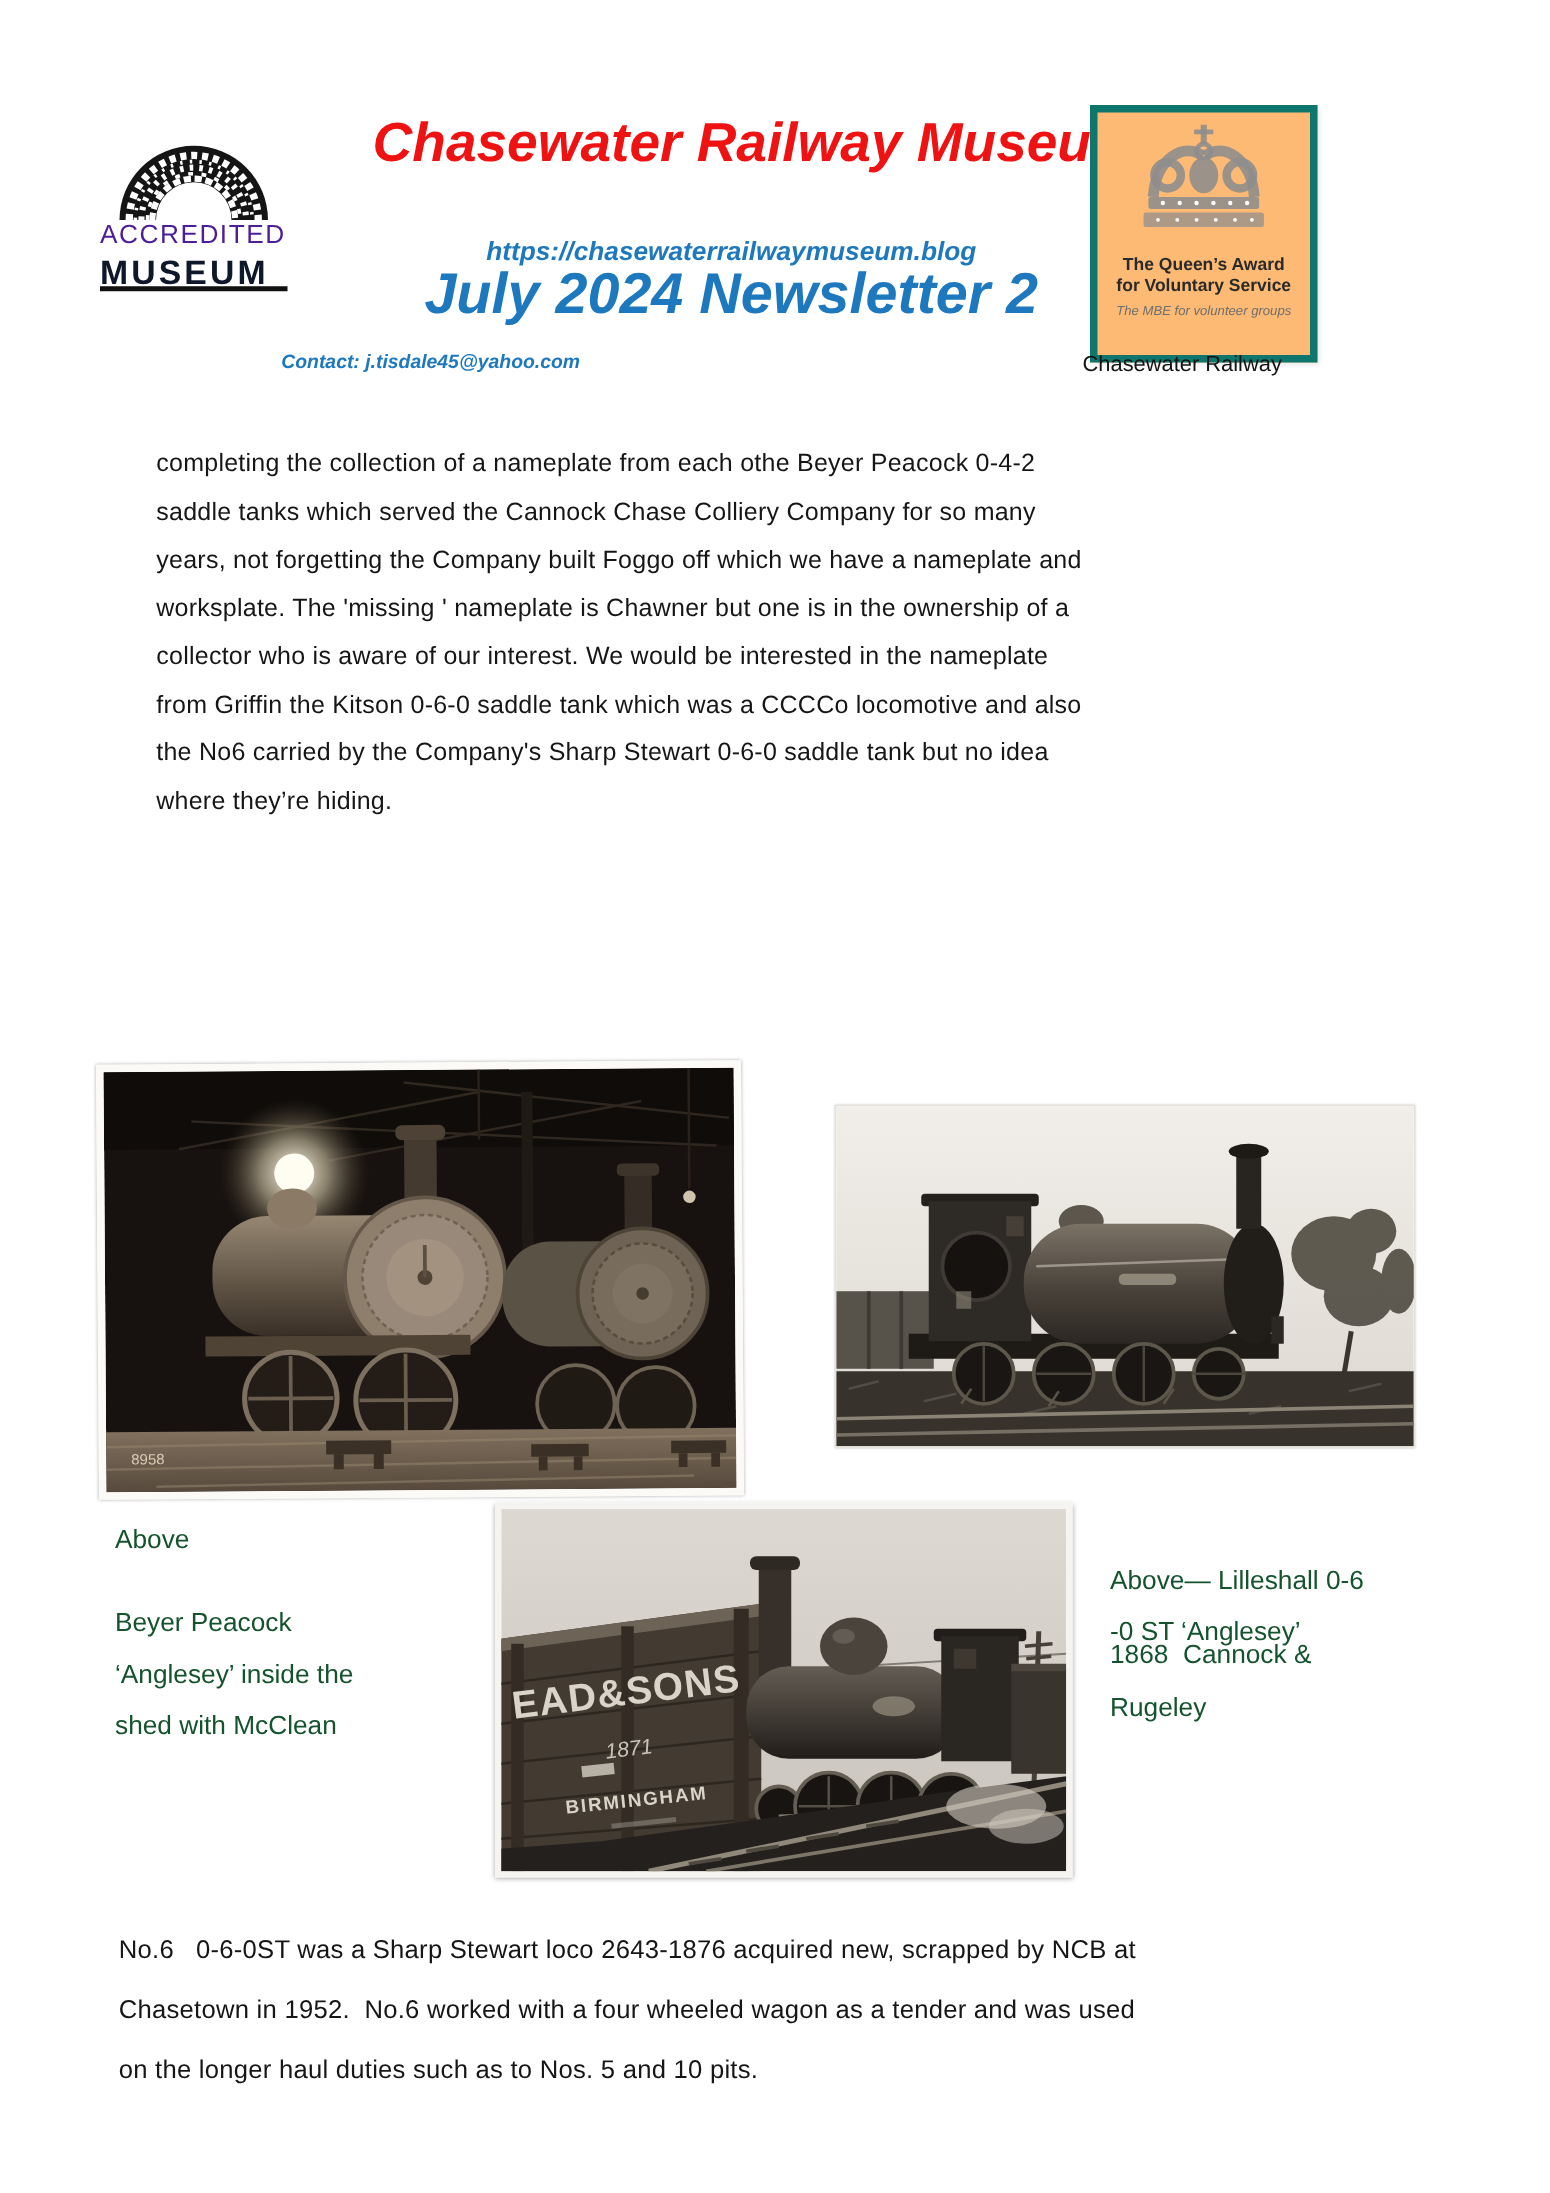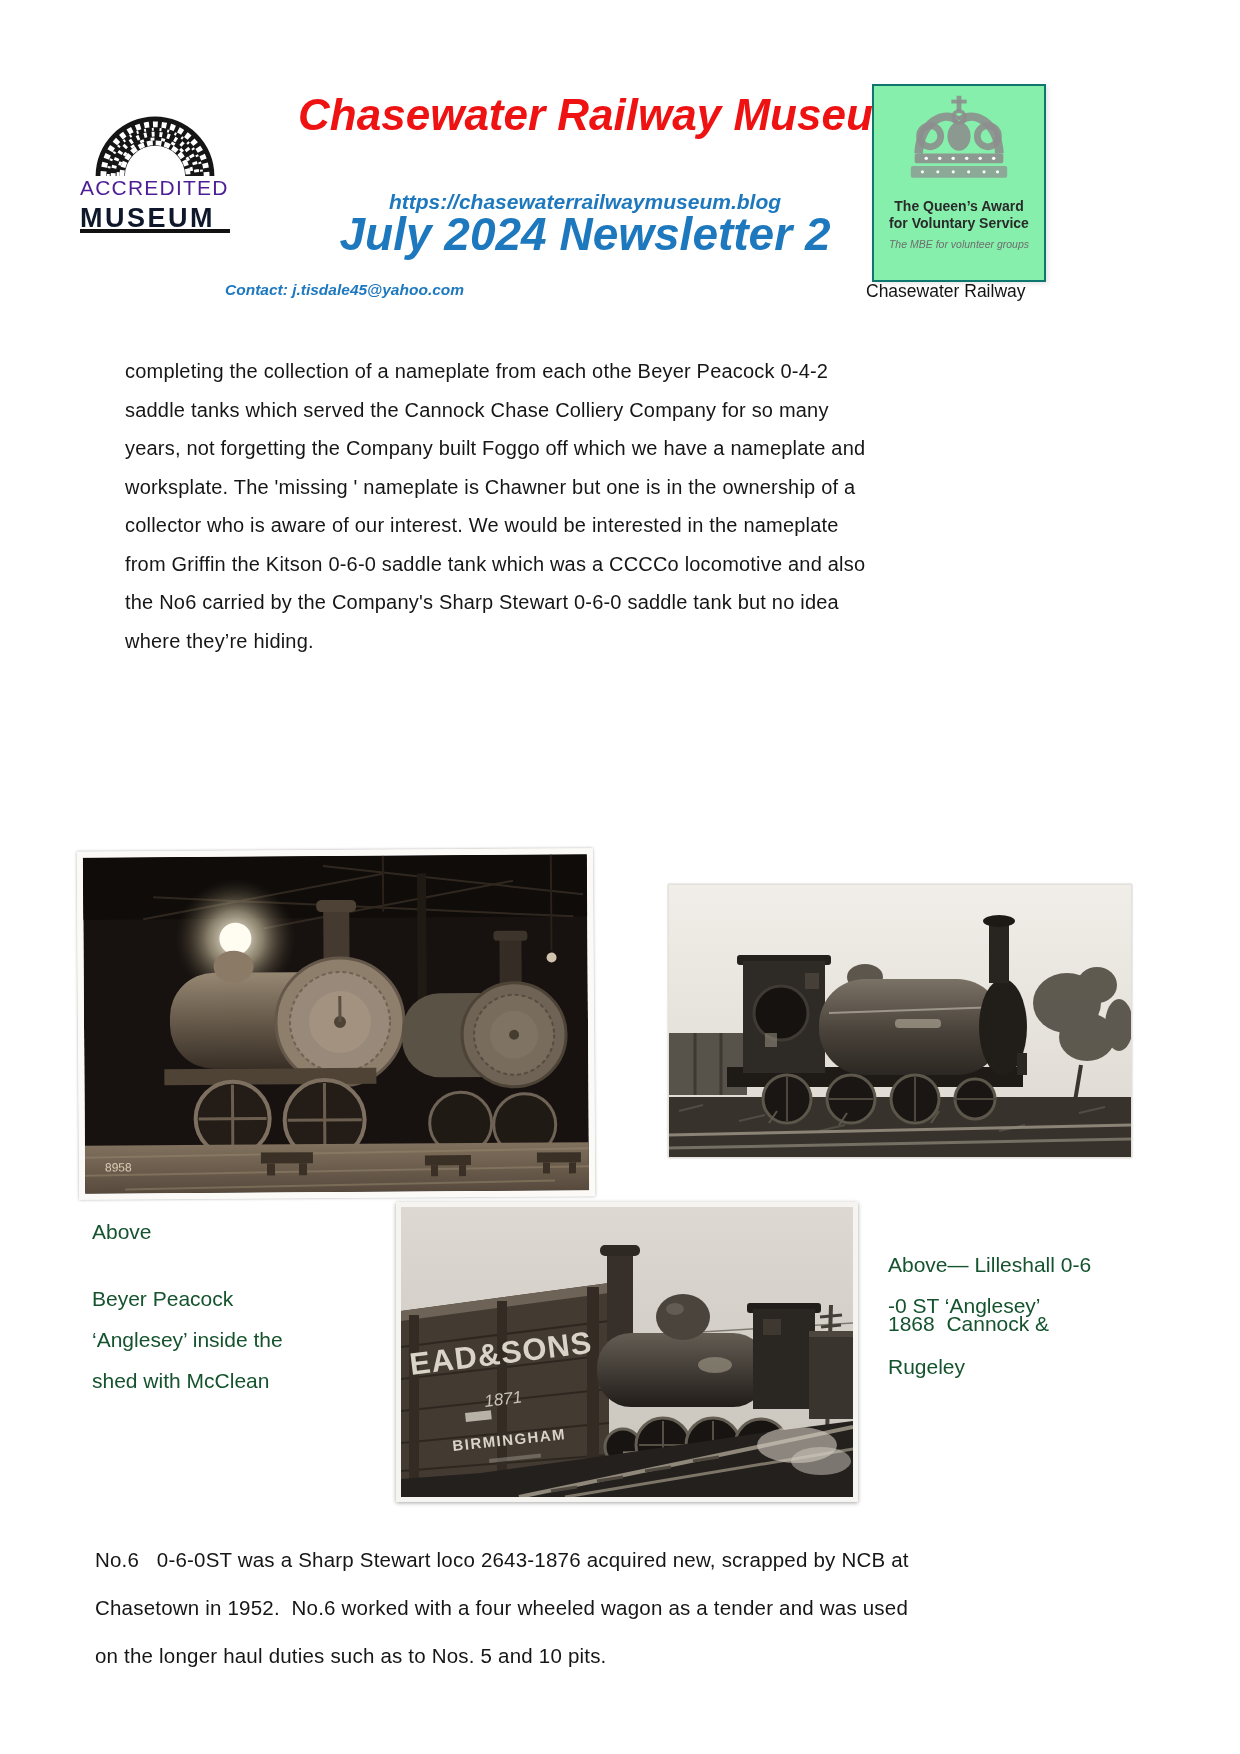--- a/index.html
+++ b/index.html
@@ -18,22 +18,22 @@
 
   .main-title{left:215px;top:90px;width:780px;text-align:center;
     font-size:44px;font-weight:bold;font-style:italic;color:#ee1212;}
   .site-url{left:225px;top:160px;width:720px;text-align:center;
     font-size:21px;font-weight:bold;font-style:italic;color:#1d78be;cursor:pointer;margin-top:30px;}
   .newsletter{left:225px;top:207px;width:720px;text-align:center;
     font-size:46px;font-style:italic;font-weight:bold;color:#1d78be;}
   .contact{left:225px;top:281px;width:720px;
     font-size:15.5px;font-weight:bold;font-style:italic;color:#1d78be;}
 
-  .award-card{left:872px;top:84px;width:170px;height:194px;background:#86efac;
-    border:2px solid #0f766e;box-shadow:2px 2px 4px rgba(0,0,0,0.10);text-align:center;}
+  .award-card{left:872px;top:84px;width:170px;height:194px;background:#fdba74;
+    border:6px solid #0f766e;box-shadow:2px 2px 4px rgba(0,0,0,0.10);text-align:center;}
   .award-crown{margin-top:4px;width:118px;height:104px;}
   .award-l1,.award-l2{font-size:14px;font-weight:bold;color:#2a2a2a;line-height:17px;}
   .award-sub{margin-top:6px;font-size:10.5px;font-style:italic;color:#6e6e6e;}
   .award-caption{left:866px;top:281px;width:185px;font-size:17.5px;color:#141414;}
 
   
   .body-par{left:125px;top:352px;width:900px;font-size:20px;line-height:38.5px;letter-spacing:0.2px;color:#161616;}
 
   
   .photo{background:#fff;}

